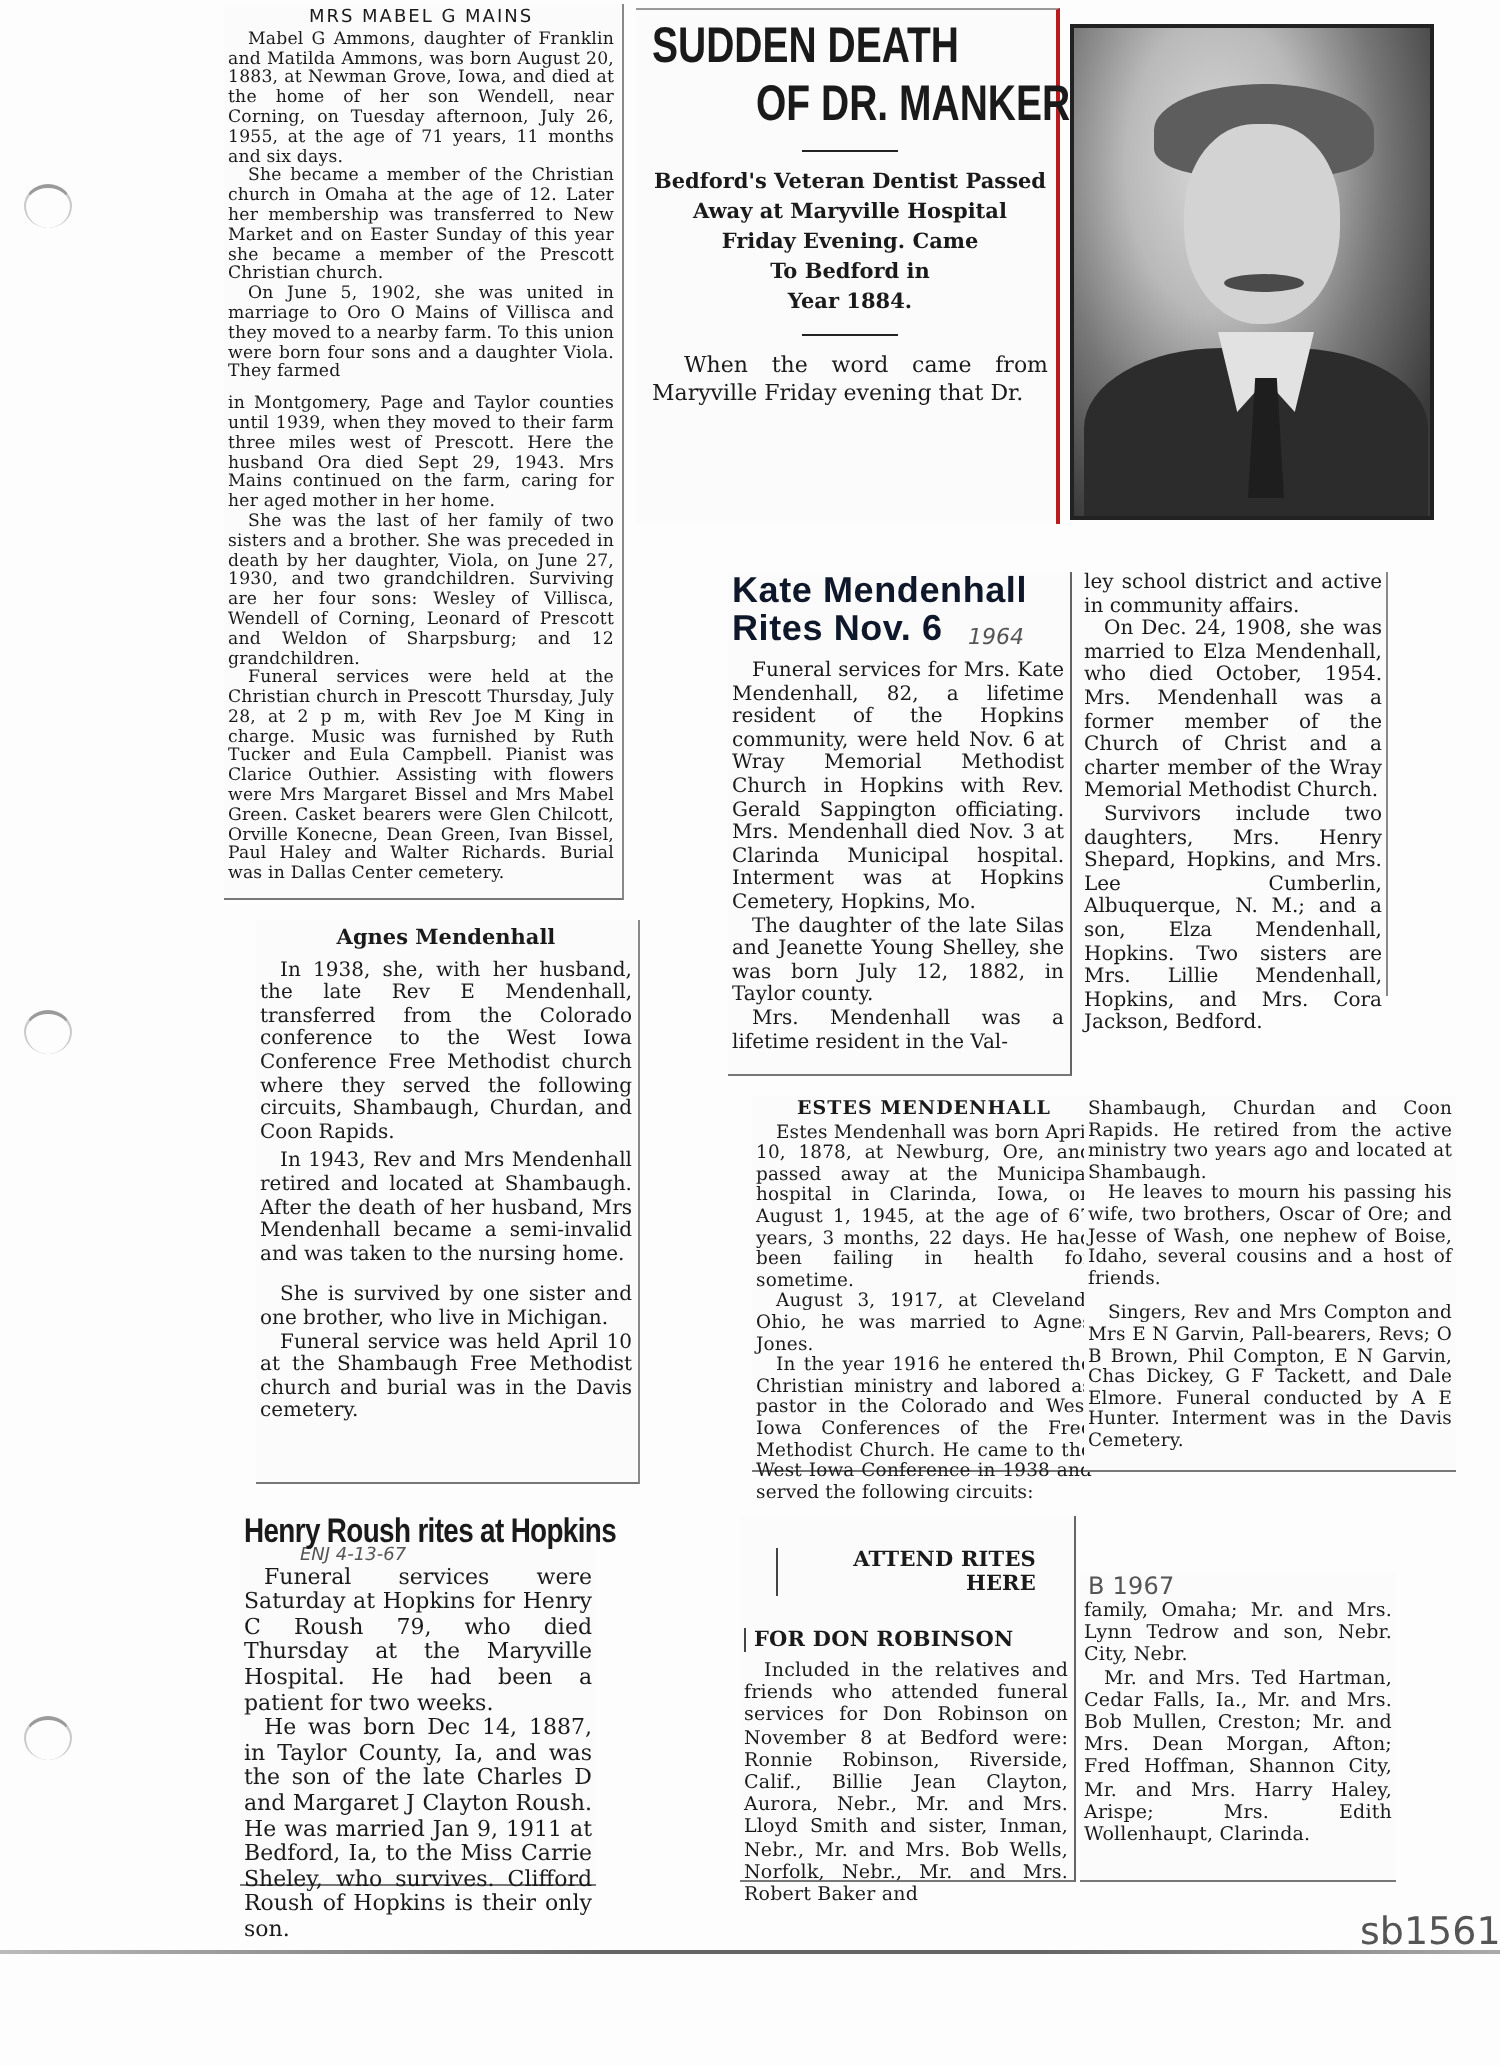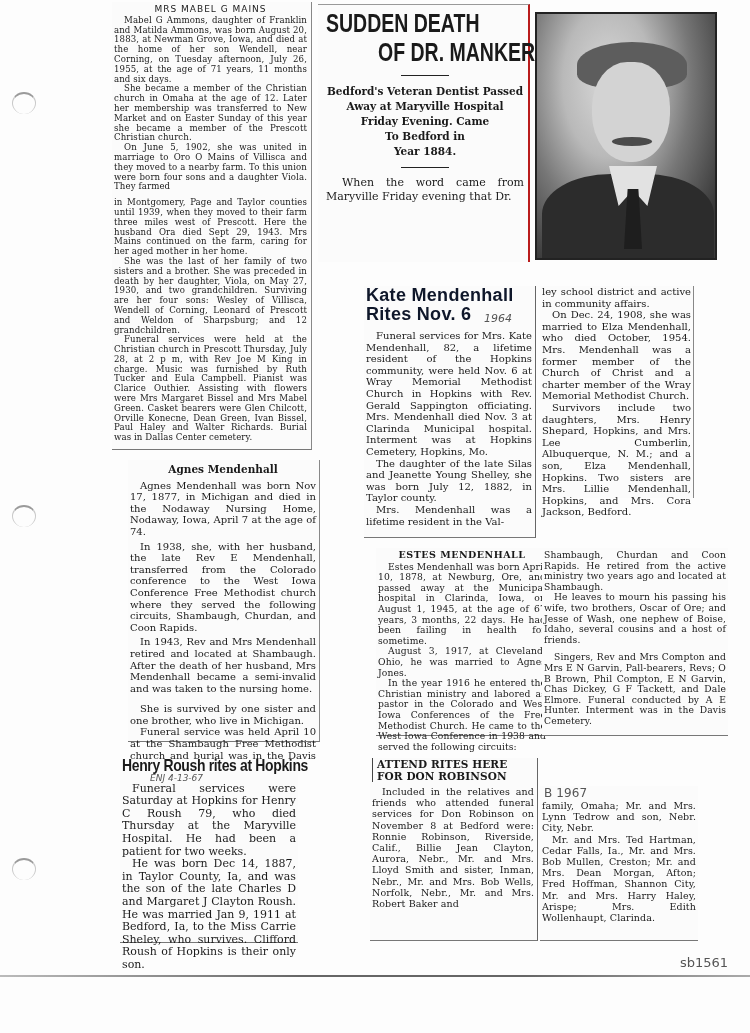--- a/index.html
+++ b/index.html
@@ -40,27 +40,26 @@
 <div class="hole" style="top:92px;"></div>
 <div class="hole" style="top:505px;"></div>
 <div class="hole" style="top:858px;"></div>
 
 <div class="clip small edge-r edge-b" style="left:112px; top:2px; width:200px; height:448px; padding:3px 4px 0 2px;">
   <div class="hd-plain">MRS MABEL G MAINS</div>
   <p>Mabel G Ammons, daughter of Franklin and Matilda Ammons, was born August 20, 1883, at Newman Grove, Iowa, and died at the home of her son Wendell, near Corning, on Tuesday afternoon, July 26, 1955, at the age of 71 years, 11 months and six days.</p>
   <p>She became a member of the Christian church in Omaha at the age of 12. Later her membership was transferred to New Market and on Easter Sunday of this year she became a member of the Prescott Christian church.</p>
   <p style="margin-bottom:6px;">On June 5, 1902, she was united in marriage to Oro O Mains of Villisca and they moved to a nearby farm. To this union were born four sons and a daughter Viola. They farmed</p>
   <p style="text-indent:0;">in Montgomery, Page and Taylor counties until 1939, when they moved to their farm three miles west of Prescott. Here the husband Ora died Sept 29, 1943. Mrs Mains continued on the farm, caring for her aged mother in her home.</p>
-  <p>She was the last of her family of two sisters and a brother. She was preceded in death by her daughter, Viola, on May 27, 1930, and two grandchildren. Surviving are her four sons: Wesley of Villisca, Wendell of Corning, Leonard of Prescott and Weldon of Sharpsburg; and 12 grandchildren.</p>
+  <p>She was the last of her family of two sisters and a brother. She was preceded in death by her daughter, Viola, on June 27, 1930, and two grandchildren. Surviving are her four sons: Wesley of Villisca, Wendell of Corning, Leonard of Prescott and Weldon of Sharpsburg; and 12 grandchildren.</p>
   <p>Funeral services were held at the Christian church in Prescott Thursday, July 28, at 2 p m, with Rev Joe M King in charge. Music was furnished by Ruth Tucker and Eula Campbell. Pianist was Clarice Outhier. Assisting with flowers were Mrs Margaret Bissel and Mrs Mabel Green. Casket bearers were Glen Chilcott, Orville Konecne, Dean Green, Ivan Bissel, Paul Haley and Walter Richards. Burial was in Dallas Center cemetery.</p>
 </div>
 
 <div class="clip med edge-r edge-b" style="left:128px; top:460px; width:192px; height:282px; padding:4px 3px 14px 2px;">
   <div class="hd-serifbold">Agnes Mendenhall</div>
-  <p>Agnes Mendenhall was born Nov 17, 1877, in Michigan and died in the Nodaway Nursing Home, Nodaway, Iowa, April 7 at the age of 74.</p>
   <p style="margin-top:3px;">In 1938, she, with her husband, the late Rev E Mendenhall, transferred from the Colorado conference to the West Iowa Conference Free Methodist church where they served the following circuits, Shambaugh, Churdan, and Coon Rapids.</p>
   <p style="margin-top:3px;">In 1943, Rev and Mrs Mendenhall retired and located at Shambaugh. After the death of her husband, Mrs Mendenhall became a semi-invalid and was taken to the nursing home.</p>
   <p style="margin-top:9px;">She is survived by one sister and one brother, who live in Michigan.</p>
   <p>Funeral service was held April 10 at the Shambaugh Free Methodist church and burial was in the Davis cemetery.</p>
 </div>
 
 <div class="clip big edge-b" style="left:120px; top:760px; width:178px; height:183px; padding:0 2px;">
   <div class="hd-condensed" style="font-size:17px;">Henry Roush rites at Hopkins</div>
   <div class="hand" style="font-size:9px; margin-left:28px; line-height:10px;">ENJ 4-13-67</div>
   <p>Funeral services were Saturday at Hopkins for Henry C Roush 79, who died Thursday at the Maryville Hospital. He had been a patient for two weeks.</p>
@@ -111,24 +110,24 @@
   <p>August 3, 1917, at Cleveland, Ohio, he was married to Agnes Jones.</p>
   <p>In the year 1916 he entered the Christian ministry and labored as pastor in the Colorado and West Iowa Conferences of the Free Methodist Church. He came to the West Iowa Conference in 1938 and served the following circuits:</p>
 </div>
 <div class="clip small edge-b" style="left:542px; top:548px; width:186px; height:188px; padding:2px 2px 0 2px; font-size:9.2px; line-height:10.6px;">
   <p style="text-indent:0;">Shambaugh, Churdan and Coon Rapids. He retired from the active ministry two years ago and located at Shambaugh.</p>
   <p>He leaves to mourn his passing his wife, two brothers, Oscar of Ore; and Jesse of Wash, one nephew of Boise, Idaho, several cousins and a host of friends.</p>
   <p style="margin-top:7px;">Singers, Rev and Mrs Compton and Mrs E N Garvin, Pall-bearers, Revs; O B Brown, Phil Compton, E N Garvin, Chas Dickey, G F Tackett, and Dale Elmore. Funeral conducted by A E Hunter. Interment was in the Davis Cemetery.</p>
 </div>
 
 <div class="clip small edge-b" style="left:370px; top:758px; width:168px; height:183px; padding:0 3px 0 2px; border-right:1px solid #666; font-size:9.5px; line-height:11.2px;">
-  <div class="hd-attend" style="margin:0;">ATTEND RITES HERE</div>
+  <div class="hd-attend" style="margin:16px;text-align:right;">ATTEND RITES HERE</div>
   <div class="hd-attend">FOR DON ROBINSON</div>
   <p>Included in the relatives and friends who attended funeral services for Don Robinson on November 8 at Bedford were: Ronnie Robinson, Riverside, Calif., Billie Jean Clayton, Aurora, Nebr., Mr. and Mrs. Lloyd Smith and sister, Inman, Nebr., Mr. and Mrs. Bob Wells, Norfolk, Nebr., Mr. and Mrs. Robert Baker and</p>
 </div>
 <div class="clip small edge-b" style="left:540px; top:786px; width:158px; height:155px; padding:0 2px; font-size:9.5px; line-height:11.2px;">
   <div class="hand" style="font-size:12px; line-height:14px; margin-left:2px; font-style:normal;">B 1967</div>
   <p style="text-indent:0;">family, Omaha; Mr. and Mrs. Lynn Tedrow and son, Nebr. City, Nebr.</p>
   <p>Mr. and Mrs. Ted Hartman, Cedar Falls, Ia., Mr. and Mrs. Bob Mullen, Creston; Mr. and Mrs. Dean Morgan, Afton; Fred Hoffman, Shannon City, Mr. and Mrs. Harry Haley, Arispe; Mrs. Edith Wollenhaupt, Clarinda.</p>
 </div>
 
-<div class="hand" style="position:absolute; left:680px; top:955px; font-size:13px; font-style:normal;">sb1561</div>
+<div class="hand" style="position:absolute; left:680px; top:955px; font-size:19px; font-style:normal;">sb1561</div>
 <div class="bottom-line"></div>
 
 </body></html>

